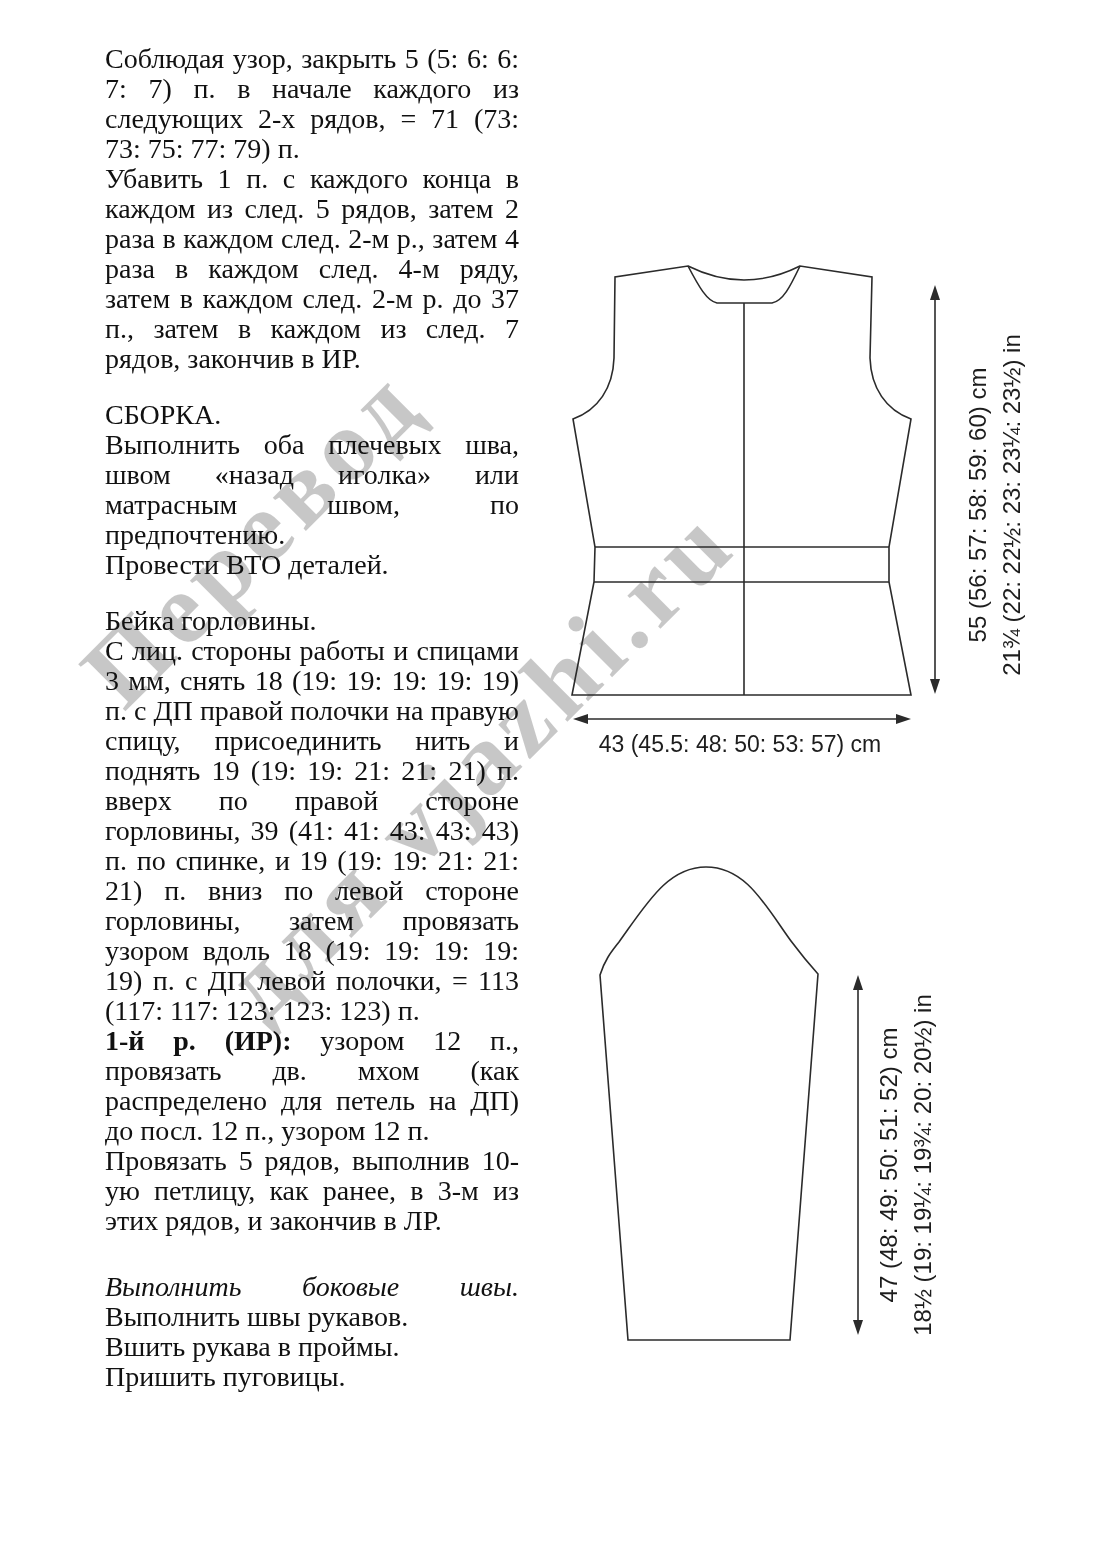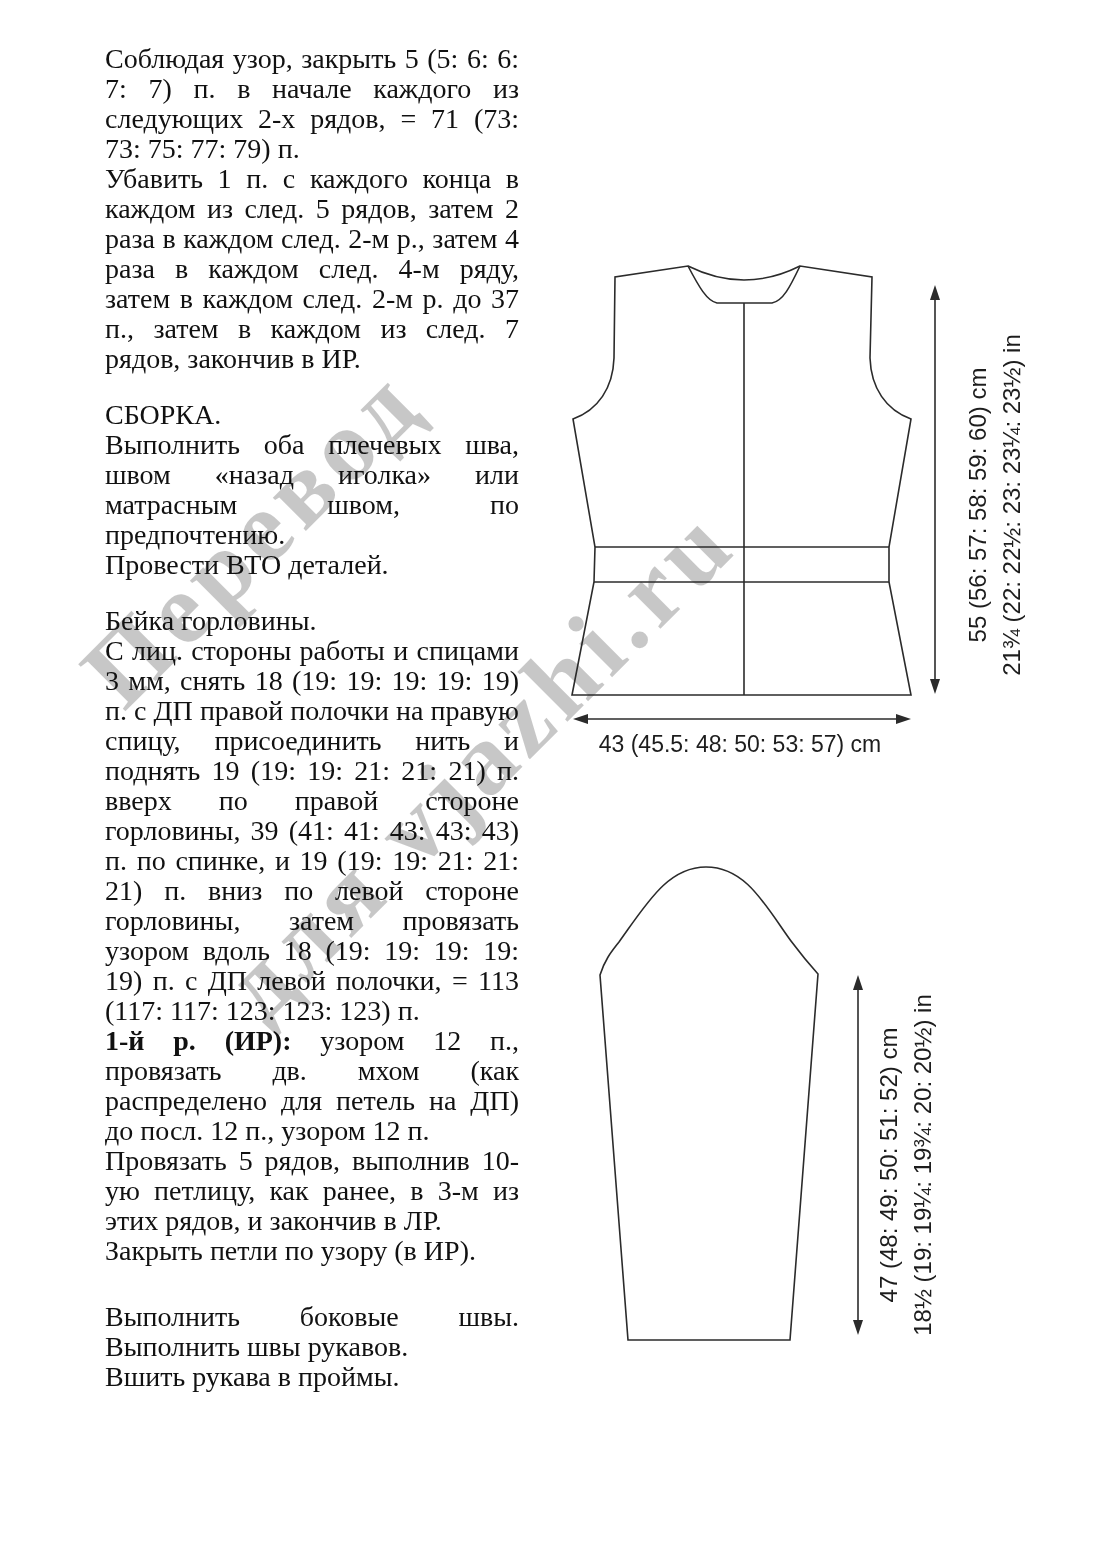--- a/index.html
+++ b/index.html
@@ -18,21 +18,21 @@
   }
   
   .text-column{
     position:absolute;left:105px;top:44px;width:414px;z-index:2;
     font-size:28px;line-height:30px;text-align:justify;
   }
   .text-column p{margin:0;}
   .heading{margin-top:26px !important;}
   .heading b{font-weight:normal;}
   .gap-top{margin-top:36px !important;}
-  .spread{text-align-last:justify;}
+  .spread{text-align-last:justify;font-style:italic;}
   
   .diagram{position:absolute;z-index:2;}
   #vest-svg{left:560px;top:240px;}
   #sleeve-svg{left:560px;top:830px;}
   .dim-label{
     position:absolute;z-index:3;color:#1d1d1d;
     font-family:"Liberation Sans",sans-serif;font-size:24px;line-height:34px;
     text-align:center;white-space:nowrap;
   }
   .rot{transform:rotate(-90deg);transform-origin:center center;}
@@ -55,25 +55,25 @@
   <p>Убавить 1 п. с каждого конца в каждом из след. 5 рядов, затем 2 раза в каждом след. 2-м р., затем 4 раза в каждом след. 4-м ряду, затем в каждом след. 2-м р. до 37 п., затем в каждом из след. 7 рядов, закончив в ИР.</p>
 
   <p class="heading"><b>СБОРКА</b><span>.</span></p>
   <p>Выполнить оба плечевых шва, швом «назад иголка» или матрасным швом, по предпочтению.</p>
   <p>Провести ВТО деталей.</p>
 
   <p class="heading"><b>Бейка горловины.</b></p>
   <p>С лиц. стороны работы и спицами 3 мм, снять 18 (19: 19: 19: 19: 19) п. с ДП правой полочки на правую спицу, присоединить нить и поднять 19 (19: 19: 21: 21: 21) п. вверх по правой стороне горловины, 39 (41: 41: 43: 43: 43) п. по спинке, и 19 (19: 19: 21: 21: 21) п. вниз по левой стороне горловины, затем провязать узором вдоль 18 (19: 19: 19: 19: 19) п. с ДП левой полочки, = 113 (117: 117: 123: 123: 123) п.</p>
   <p><b>1-й р. (ИР):</b><span> узором 12 п., провязать дв. мхом (как распределено для петель на ДП) до посл. 12 п., узором 12 п.</span></p>
   <p>Провязать 5 рядов, выполнив 10-ую петлицу, как ранее, в 3-м из этих рядов, и закончив в ЛР.</p>
-  <p>Закрыть петли по узору (в ИР).</p>
 
   <p class="gap-top spread">Выполнить боковые швы.</p>
   <p>Выполнить швы рукавов.</p>
   <p>Вшить рукава в проймы.</p>
+  <p>Пришить пуговицы.</p>
 </div>
 
 <svg id="vest-svg" class="diagram" width="400" height="540" viewBox="0 0 400 540">
   <path d="M55,37 L54,118 C53,148 38,170 13,179 L35,307 L34,342 L12,455
            L351,455 L329,342 L329,307 L351,179 C326,170 311,148 310,118
            L312,37 L240,26 Q212,40 184,40 Q156,40 128,26 Z"></path>
   <path d="M128,26 C139,47 147,61 157,63 L212,63 C223,61 230,47 240,26"></path>
   <line x1="184" y1="63" x2="184" y2="455"></line>
   <line x1="35" y1="307" x2="329" y2="307"></line>
   <line x1="34" y1="342" x2="329" y2="342"></line>

